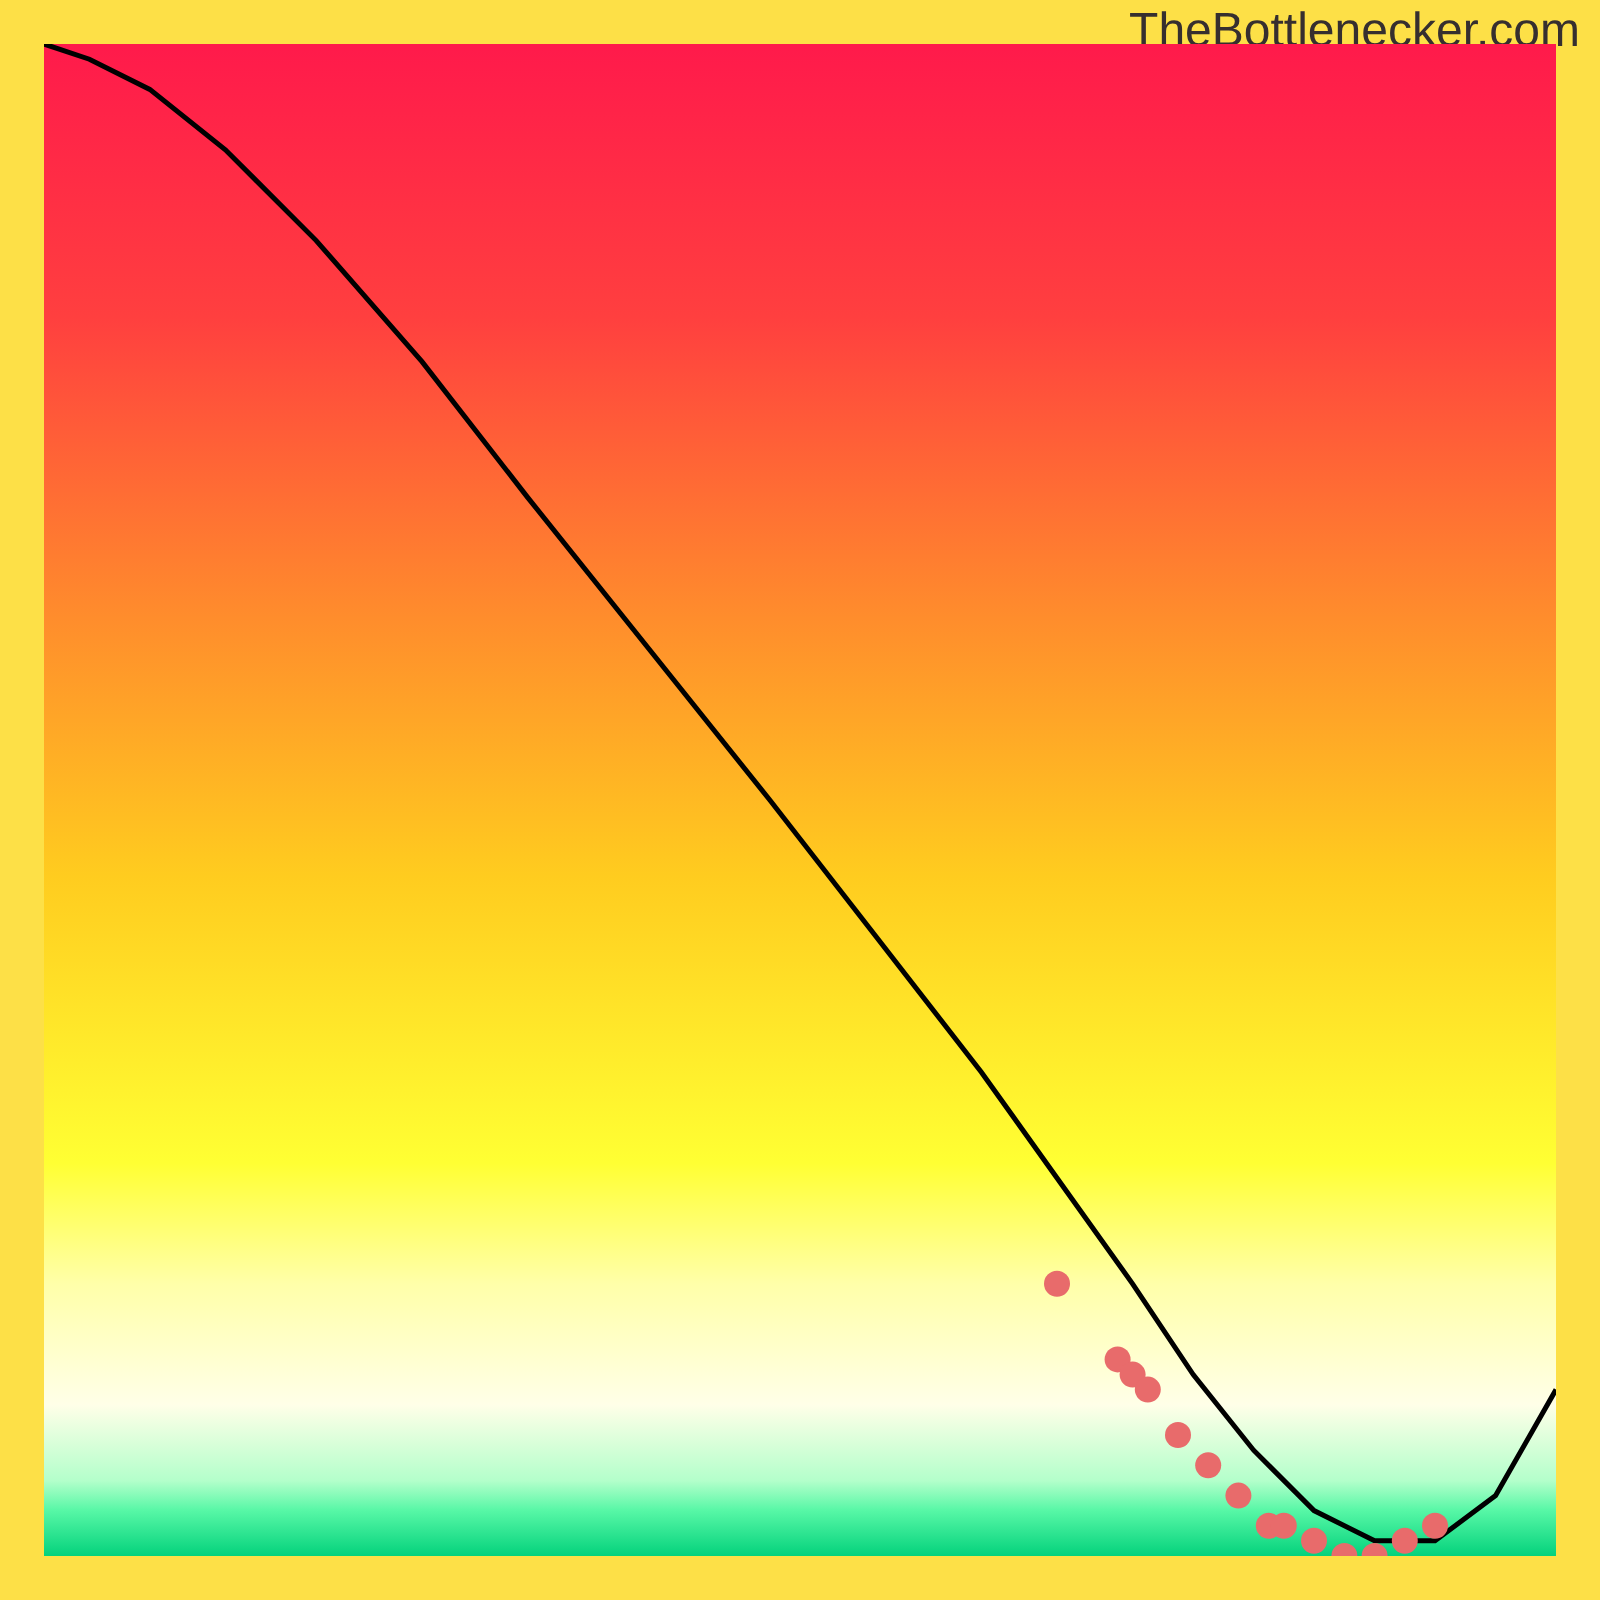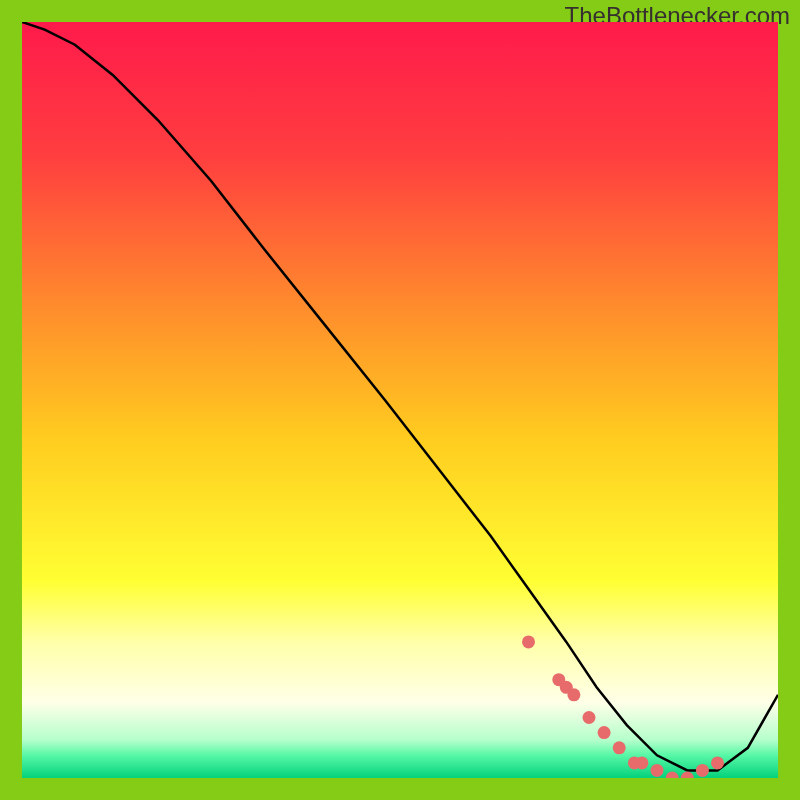--- a/index.html
+++ b/index.html
@@ -10,21 +10,21 @@
     background: #000;
     overflow: hidden;
     font-family: Arial, Helvetica, sans-serif;
   }
   .frame {
     position: absolute;
     left: 0;
     top: 0;
     width: 800px;
     height: 800px;
-    background: #84cc16;
+    background: #fde047;
   }
   .plot {
     position: absolute;
     left: 22px;
     top: 22px;
     width: 756px;
     height: 756px;
   }
   .watermark {
     position: absolute;

